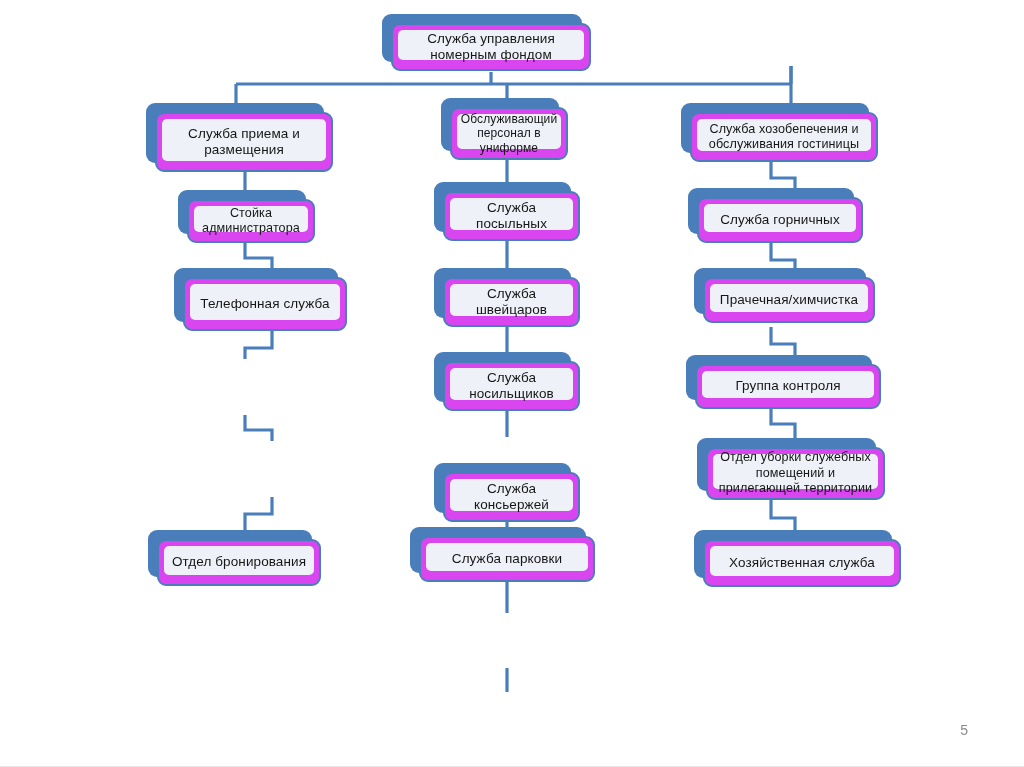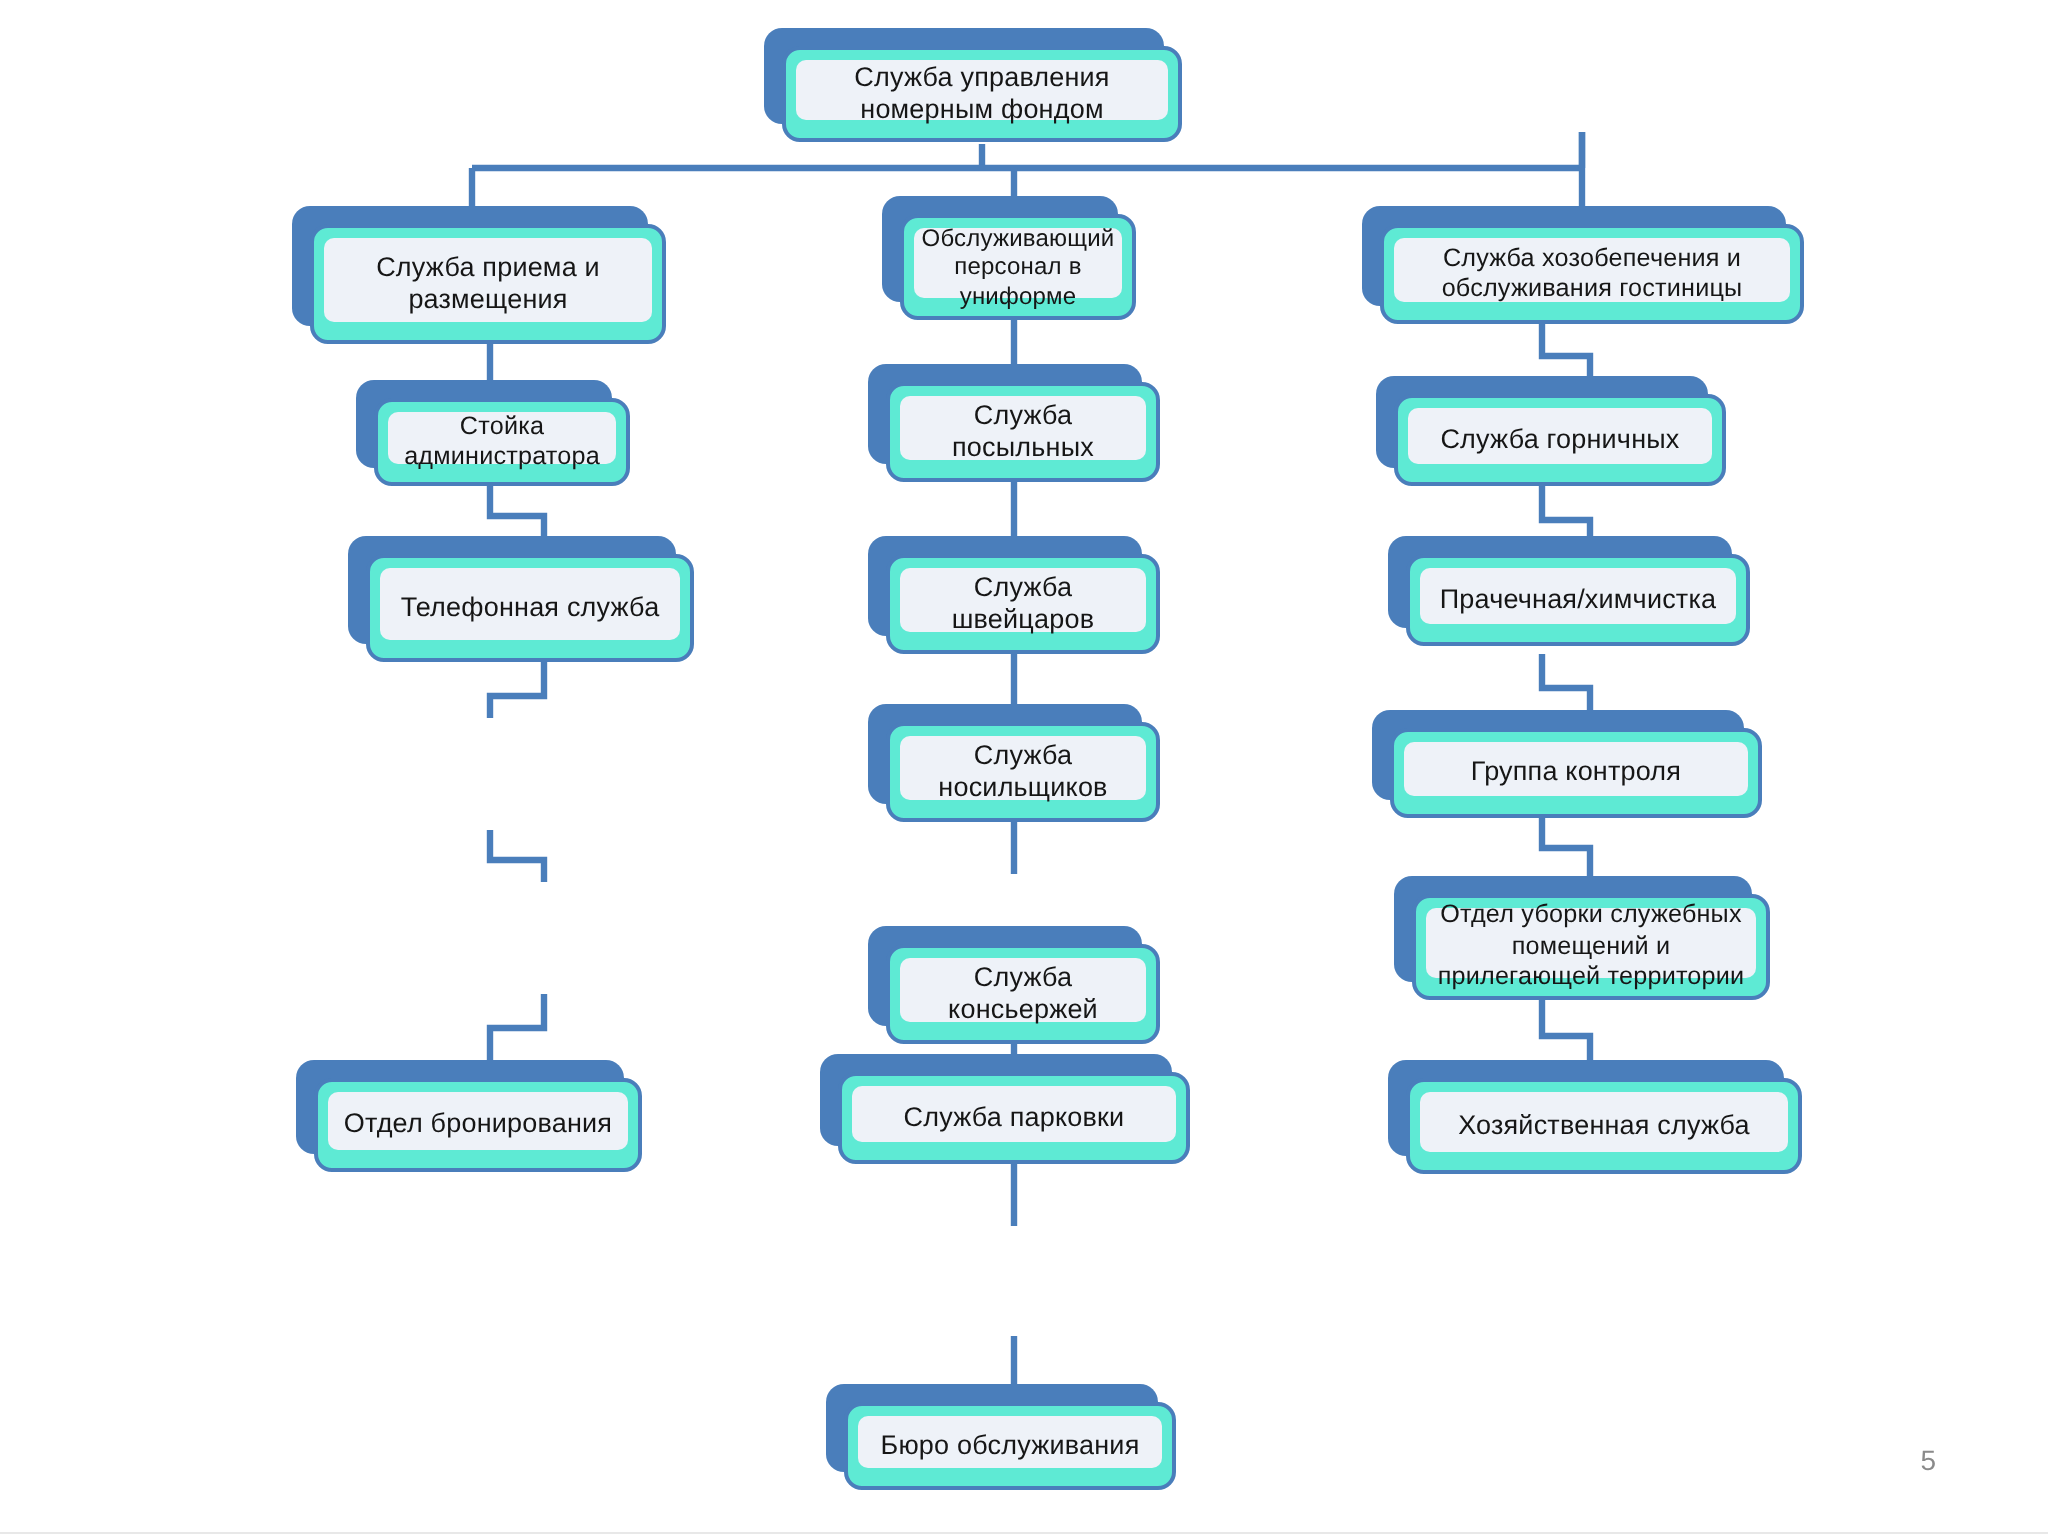--- a/index.html
+++ b/index.html
@@ -23,21 +23,21 @@
   .node{position:absolute;}
   .node .shadow{
     position:absolute;left:0;top:0;
     width:100%;height:100%;
     background:#4a7ebb;
     border-radius:9px;
   }
   .node .face{
     position:absolute;left:9px;top:9px;
     width:100%;height:100%;
-    background:#5eead4;
+    background:#d946ef;
     border:2px solid #4a7ebb;
     border-radius:9px;
     box-sizing:border-box;
     display:flex;align-items:center;justify-content:center;
   }
   .node .inner{
     position:absolute;left:5px;top:5px;right:5px;bottom:9px;
     background:#eef2f8;
     border-radius:5px;
   }
@@ -181,29 +181,22 @@
 
   <div class="node" style="left:410px;top:527px;width:137px;height:46px;padding-left:39px;">
     <div class="shadow"></div>
     <div class="face">
       <div class="inner"></div>
       <div class="label">Служба парковки</div>
     </div>
   </div>
 
 
-  <div class="node" style="left:413px;top:692px;width:166px;height:44px;">
-    <div class="shadow"></div>
-    <div class="face">
-      <div class="inner"></div>
-      <div class="label">Бюро обслуживания</div>
-    </div>
-  </div>
-
-  <div class="node small" style="left:681px;top:103px;width:188px;height:50px;padding-left:24px;">
+
+  <div class="node small" style="left:681px;top:103px;width:188px;height:50px;">
     <div class="shadow"></div>
     <div class="face">
       <div class="inner"></div>
       <div class="label">Служба хозобепечения и обслуживания гостиницы</div>
     </div>
   </div>
 
   <div class="node" style="left:688px;top:188px;width:166px;height:46px;">
     <div class="shadow"></div>
     <div class="face">

